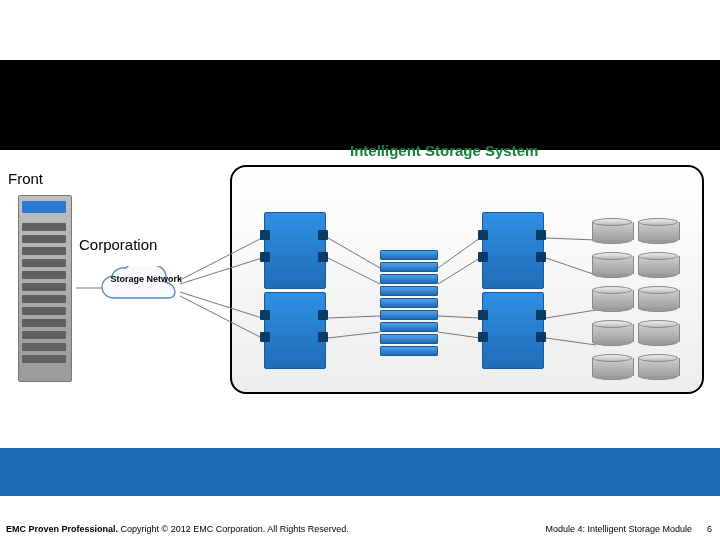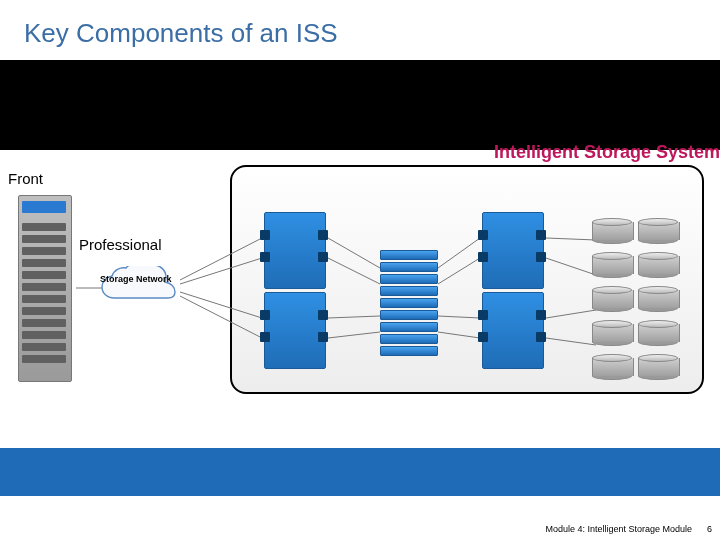--- a/index.html
+++ b/index.html
@@ -1,39 +1,39 @@
 <!DOCTYPE html>
 <html><head>
 <meta charset="utf-8">
 <style>
   html,body{margin:0;padding:0;width:720px;height:540px;font-family:Arial,Helvetica,sans-serif;background:#fff;overflow:hidden;}
   .slide{position:relative;width:720px;height:540px;}
   .title{position:absolute;left:24px;top:18px;font-size:26px;color:#3a6ea5;}
   .black-band{position:absolute;left:0;top:60px;width:720px;height:90px;background:#000;}
-  .iss-label{position:absolute;left:350px;top:142px;width:370px;text-align:right;font-size:18px;font-weight:bold;color:#be185d;}
+  .iss-label{position:absolute;left:350px;top:142px;width:370px;text-align:left;font-size:15px;font-weight:bold;color:#15803d;}
   .host-label{position:absolute;left:8px;top:170px;font-size:15px;color:#000;}
   .conn-label{position:absolute;left:79px;top:236px;font-size:15px;color:#000;}
   .front-label{position:absolute;left:262px;top:190px;font-size:15px;color:#000;}
   .back-label{position:absolute;left:478px;top:190px;font-size:15px;color:#000;}
   .disks-label{position:absolute;left:590px;top:190px;font-size:15px;color:#000;}
   .cache-label{position:absolute;left:384px;top:230px;font-size:15px;color:#000;}
   
   
   .panel{position:absolute;left:230px;top:165px;width:470px;height:225px;border:2px solid #000;border-radius:16px;background:linear-gradient(#fff,#ededed);}
   
   
   .server{position:absolute;left:12px;top:195px;width:64px;height:190px;}
   .srv-body{position:absolute;left:6px;top:0;width:52px;height:185px;background:linear-gradient(#bfbfbf,#9a9a9a);border:1px solid #777;border-radius:2px;}
   .srv-top{position:absolute;left:10px;top:6px;width:44px;height:12px;background:#2a7ad1;border-radius:1px;}
   .srv-slot{position:absolute;left:10px;width:44px;height:8px;background:#606060;border-radius:1px;}
   
   
   .cloud{position:absolute;left:100px;top:266px;width:82px;height:44px;}
   .cloud svg{width:82px;height:44px;}
-  .cloud-text{position:absolute;left:0;top:8px;width:82px;text-align:left;font-size:9px;font-weight:bold;line-height:11px;color:#000;}
+  .cloud-text{position:absolute;left:0;top:8px;width:82px;text-align:right;font-size:9px;font-weight:bold;line-height:11px;color:#000;}
   
   
   .tower{position:absolute;width:60px;}
   .tower .half{position:absolute;width:60px;height:75px;background:linear-gradient(#2f8fe2,#1f6db7);border:1px solid #1a5a99;border-radius:2px;}
   .tower .port{position:absolute;left:-4px;width:10px;height:10px;background:#0a3b66;border-radius:1px;}
   .tower .portR{position:absolute;right:-4px;width:10px;height:10px;background:#0a3b66;border-radius:1px;}
   
   
   .cache{position:absolute;left:378px;top:250px;width:60px;height:110px;}
   .cache .row{position:absolute;left:2px;width:56px;height:8px;background:linear-gradient(#4aa3ef,#1e6bb7);border:1px solid #1a5a99;border-radius:1px;}
@@ -54,26 +54,25 @@
   .blue-bar{position:absolute;left:0;top:448px;width:720px;height:48px;background:#1f6bb7;}
   .foot-left{position:absolute;left:6px;bottom:6px;font-size:9px;color:#000;}
   .foot-left b{font-weight:bold;}
   .foot-right{position:absolute;right:28px;bottom:6px;font-size:9px;color:#000;}
   .foot-num{position:absolute;right:8px;bottom:6px;font-size:9px;color:#000;}
 </style>
 </head>
 <body>
 
 <div class="slide">
-  <div class="title">Key Components of an ISS</div>
   <div class="black-band"></div>
 
   <div class="iss-label">Intelligent Storage System</div>
   <div class="host-label">Front</div>
-  <div class="conn-label">Professional</div>
+  <div class="conn-label">Corporation</div>
   <div class="front-label">Front End</div>
   <div class="back-label">Back End</div>
   <div class="disks-label">Physical Disks</div>
   <div class="cache-label">Cache</div>
 
   <div class="panel"></div>
 
   <svg class="wires">
 
     <line x1="76" y1="288" x2="104" y2="288"></line>
@@ -218,15 +217,18 @@
         </div>
       <div class="cyl" style="left:46px">
           <div class="bot"></div>
           <div class="body"></div>
           <div class="top"></div>
         </div>
     </div>
   </div>
 
   <div class="blue-bar"></div>
+  <div class="foot-left">
+    <b>EMC Proven Professional.</b><span> Copyright © 2012 EMC Corporation. All Rights Reserved.</span>
+  </div>
   <div class="foot-right">Module 4: Intelligent Storage Module</div>
   <div class="foot-num">6</div>
 </div>
 
 </body></html>

